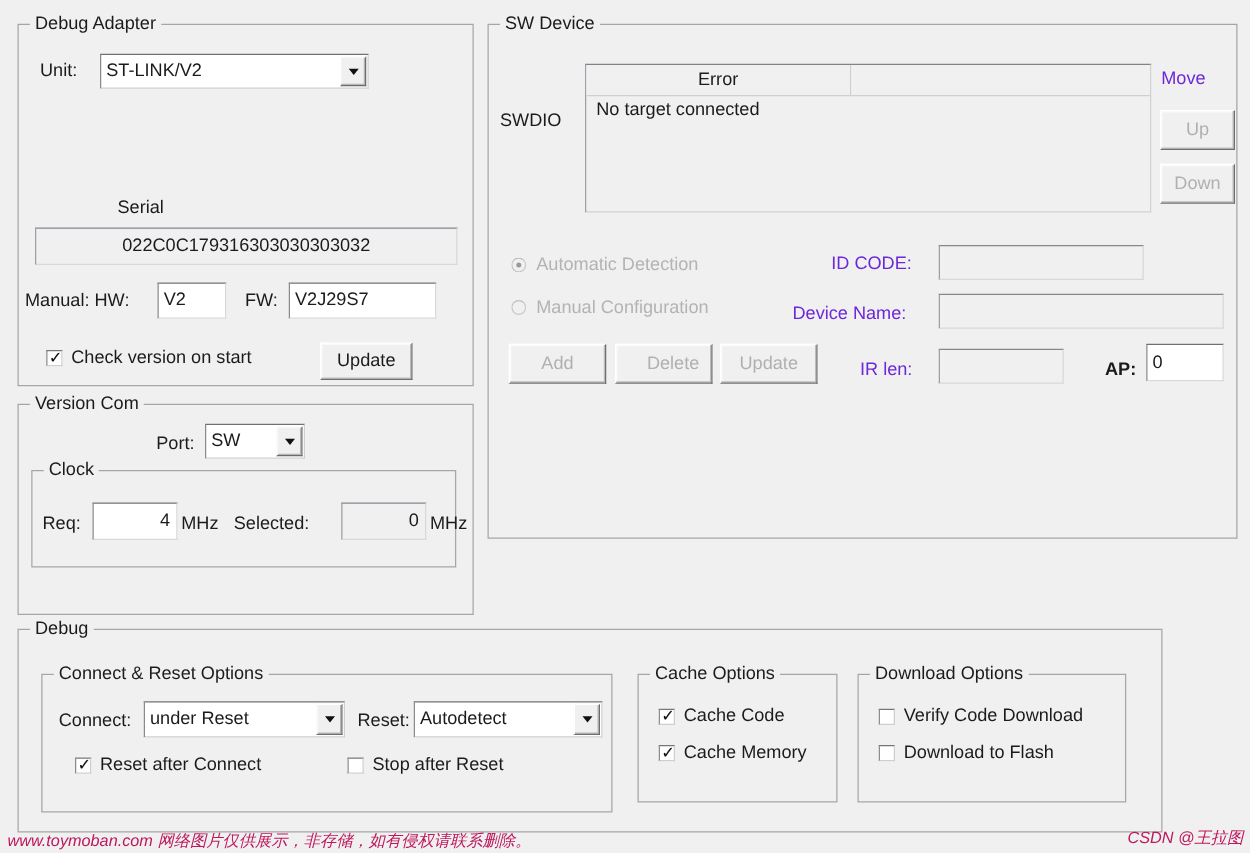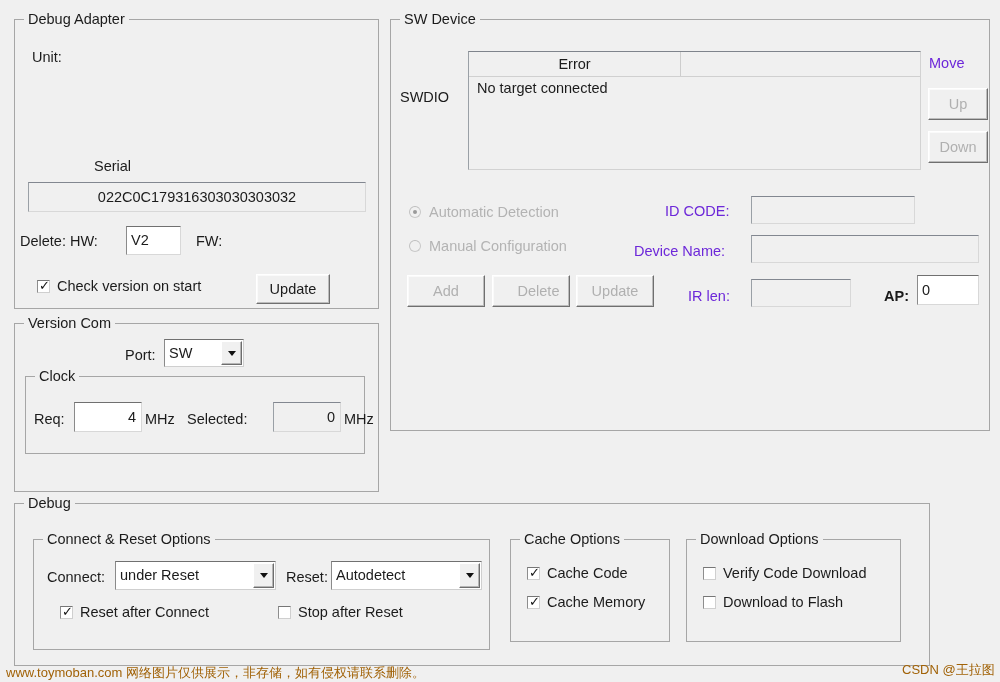--- a/index.html
+++ b/index.html
@@ -211,48 +211,58 @@
   .listrow {
     display: flex;
     height: 22px;
     align-items: center;
     padding-left: 8px;
   }
 
   
   .wm {
     position: absolute;
-    color: #a16207;
+    color: #be185d;
     white-space: nowrap;
     line-height: 1;
+    font-style: italic;
   }
 </style>
 </head>
 <body>
 
 <div class="group" style="left:14px; top:19px; width:365px; height:290px;">
   <span class="legend">Debug Adapter</span>
 
   <span class="lbl" style="left:17px; top:28px;">Unit:</span>
 
+  <div class="combo" style="left:65px; top:23px; width:215px; height:28px;">
+    <span class="ctext">ST-LINK/V2</span>
+    <span class="cbtn">
+      <span class="arrow-down"></span>
+    </span>
+  </div>
 
   <span class="lbl" style="left:79px; top:137px;">Serial</span>
 
   <div class="field center" style="left:13px; top:162px; width:338px; height:30px;">
     <span class="val">022C0C179316303030303032</span>
   </div>
 
-  <span class="lbl" style="left:5px; top:212px;">Delete: HW:</span>
+  <span class="lbl" style="left:5px; top:212px;">Manual: HW:</span>
 
   <div class="field white" style="left:111px; top:206px; width:55px; height:29px;">
     <span class="val">V2</span>
   </div>
 
   <span class="lbl" style="left:181px; top:212px;">FW:</span>
 
+  <div class="field white" style="left:216px; top:206px; width:118px; height:29px;">
+    <span class="val">V2J29S7</span>
+  </div>
 
   <label class="check" style="left:22px; top:257px;">
     <span class="box">
         <span class="tick">✓</span>
       </span>
     <span>Check version on start</span>
   </label>
 
   <div class="btn" style="left:241px; top:254px; width:74px; height:30px;">
     <span>Update</span>

